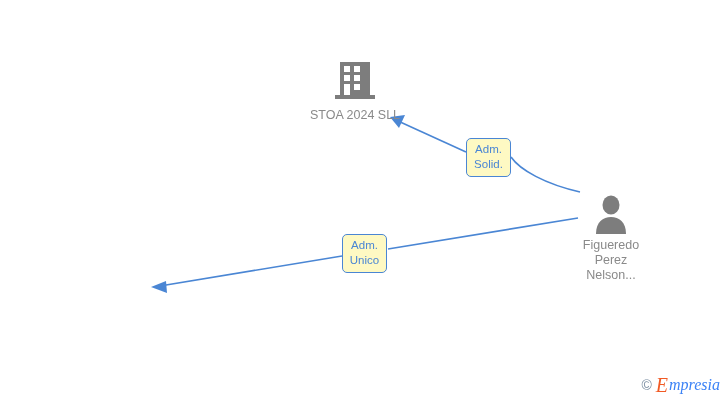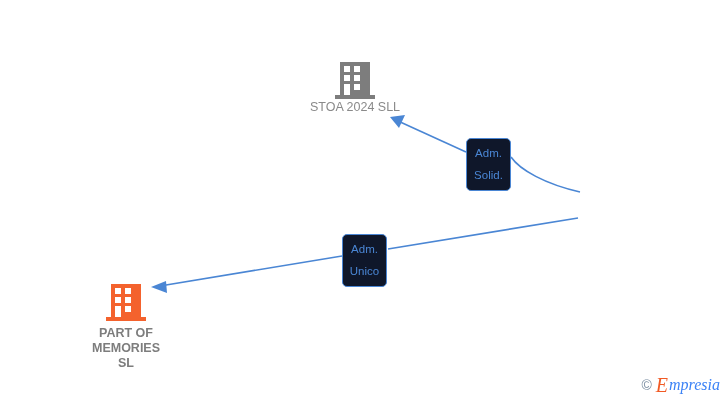--- a/index.html
+++ b/index.html
@@ -70,36 +70,37 @@
   #node-person {
     left: 541px;
     top: 194px;
   }
 
   
   .node.label-above {
     display: flex;
     flex-direction: column-reverse;
     align-items: center;
+    gap: 8px;
   }
   .node.label-above .node-label {
     margin-top: 0;
     margin-bottom: 5px;
   }
 
   
   .edge-chip {
     position: absolute;
     box-sizing: border-box;
     border: 1px solid #4a86d4;
     border-radius: 5px;
-    background: #0f172a;
+    background: #fef9c3;
     color: #4a86d4;
     font-size: 11.5px;
-    line-height: 22px;
+    line-height: 15px;
     text-align: center;
     padding: 3px 6px 4px 6px;
     white-space: pre-line;
   }
   #chip-solid {
     left: 466px;
     top: 138px;
     width: 45px;
   }
   #chip-unico {
@@ -176,42 +177,34 @@
           <rect x="59" y="15" width="6" height="6"></rect>
           <rect x="69" y="15" width="6" height="6"></rect>
           <rect x="59" y="24" width="6" height="11"></rect>
           <rect x="69" y="24" width="6" height="6"></rect>
         </g>
       </svg>
     </span>
     <span class="node-label">STOA 2024  SLL</span>
   </div>
 
-  <div class="node company" id="node-part">
+
+  <div class="node person" id="node-person">
     <span class="icon-wrap">
       <svg width="140" height="40" viewBox="0 0 140 40" xmlns="http://www.w3.org/2000/svg">
-        <g fill="#f4622d">
-          <rect x="55" y="2" width="30" height="33"></rect>
-          <rect x="50" y="35" width="40" height="4"></rect>
-        </g>
-        <g fill="#ffffff">
-          <rect x="59" y="6" width="6" height="6"></rect>
-          <rect x="69" y="6" width="6" height="6"></rect>
-          <rect x="59" y="15" width="6" height="6"></rect>
-          <rect x="69" y="15" width="6" height="6"></rect>
-          <rect x="59" y="24" width="6" height="11"></rect>
-          <rect x="69" y="24" width="6" height="6"></rect>
+        <g fill="#7d7d7d">
+          <ellipse cx="70" cy="11" rx="8.5" ry="9.5"></ellipse>
+          <path d="M 55 40 C 55 28 62 23 70 23 C 78 23 85 28 85 40 Z"></path>
         </g>
       </svg>
     </span>
-    <span class="node-label">PART OF
-MEMORIES
-SL</span>
+    <span class="node-label">Figueredo
+Perez
+Nelson...</span>
   </div>
-
 
   <div id="watermark">
     <span class="wm-c">©</span>
     <span class="wm-e">E</span>
     <span class="wm-rest">mpresia</span>
   </div>
 
 </div>
 
 </body></html>

